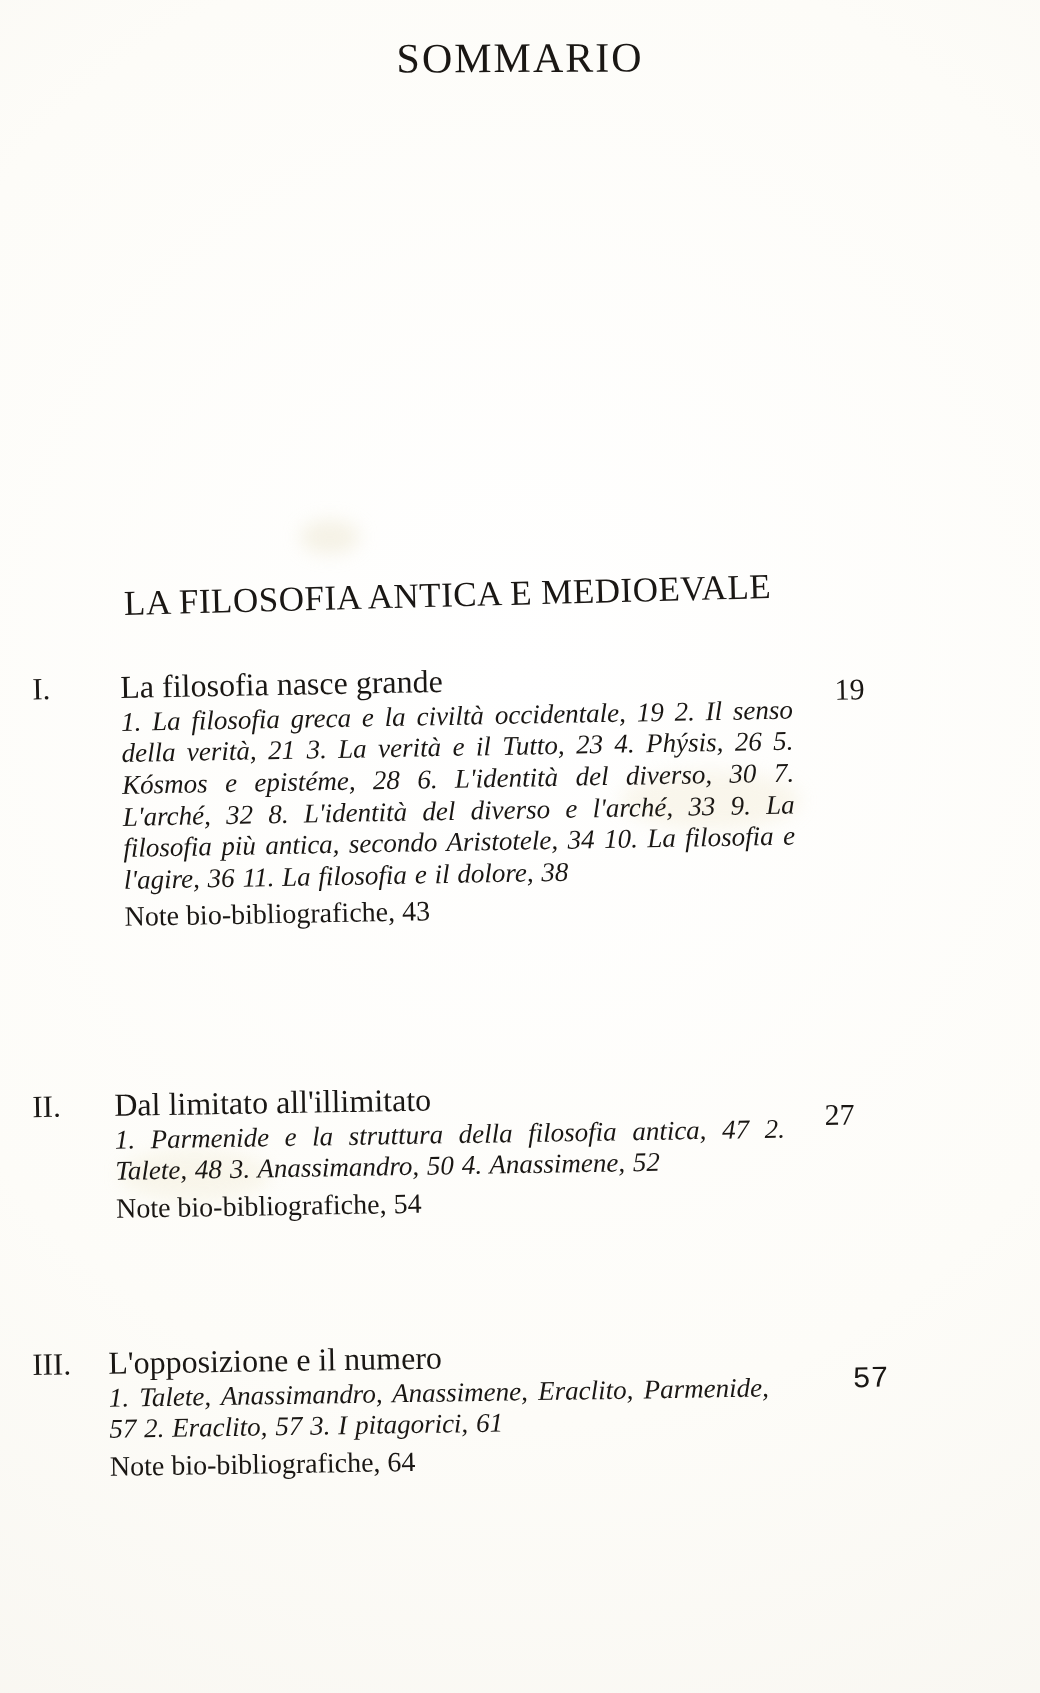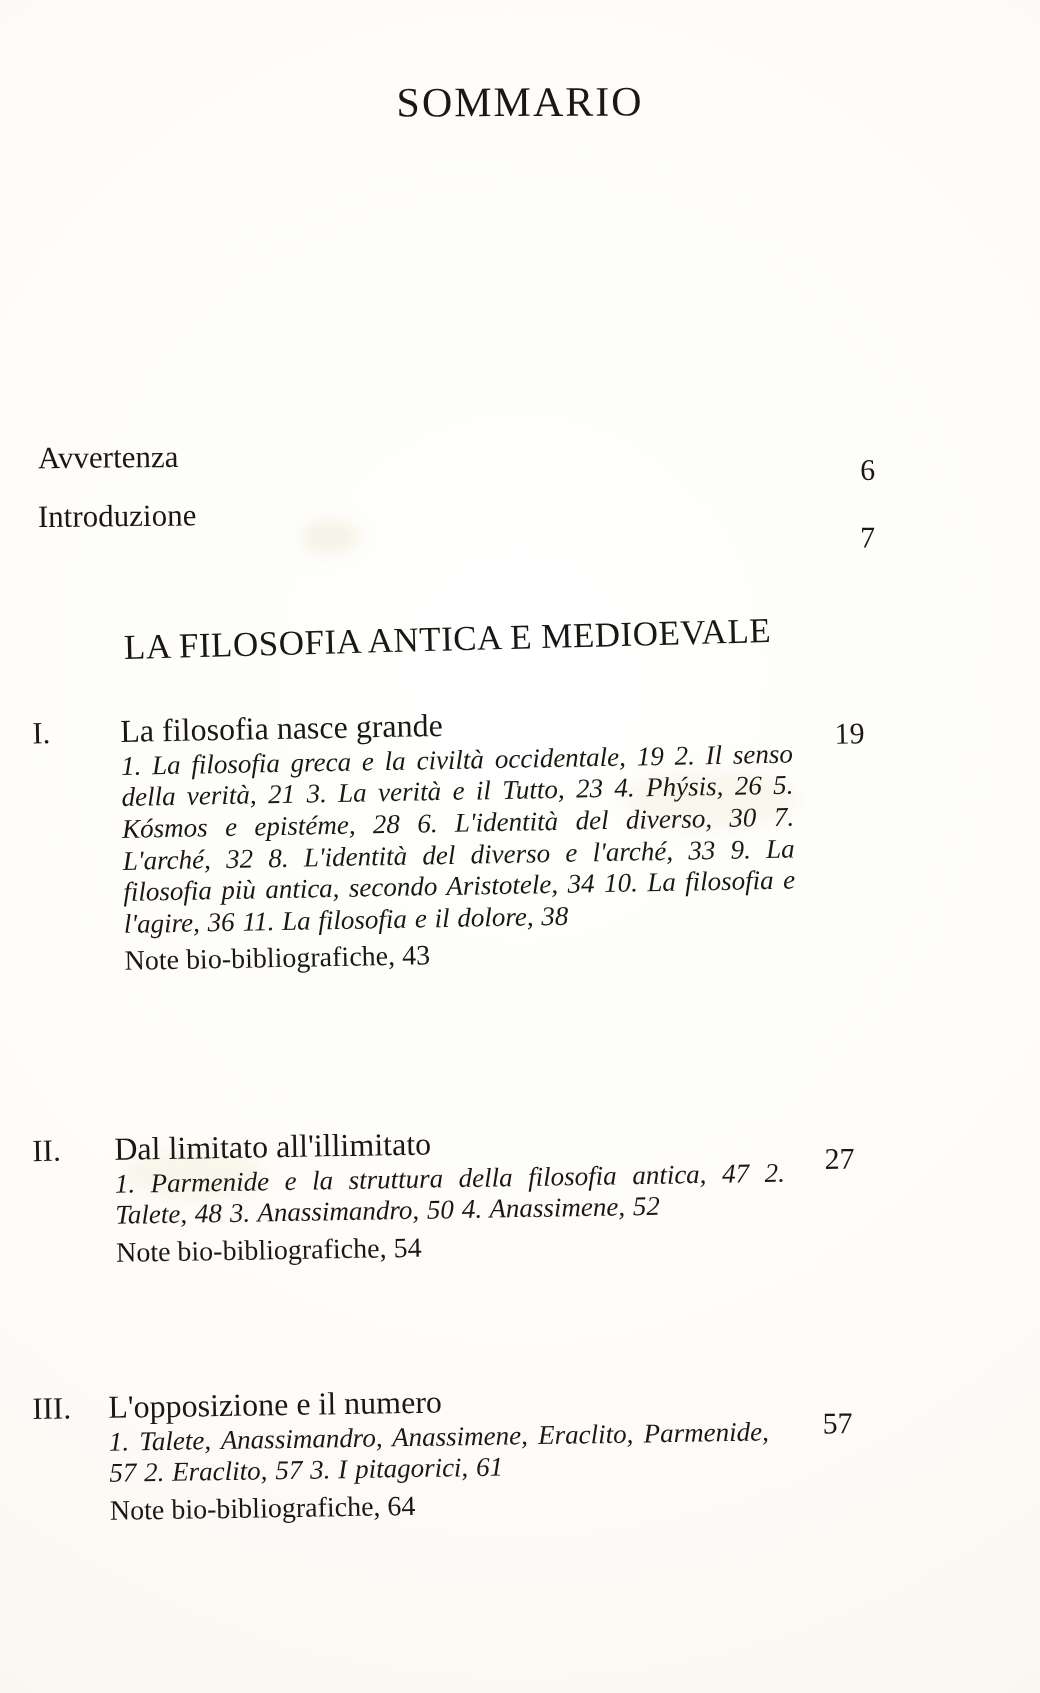--- a/index.html
+++ b/index.html
@@ -25,21 +25,20 @@
   .stain {
     position: absolute;
     background: rgba(226, 216, 180, 0.30);
     border-radius: 50%;
     filter: blur(9px);
     pointer-events: none;
   }
   .page {
     position: absolute;
     inset: 0;
-    margin-top: 44px;
   }
 
   
   .doc-title {
     position: absolute;
     top: 34px;
     left: 0;
     width: 1040px;
     text-align: center;
     font-size: 42px;
@@ -128,45 +127,35 @@
   
   #chapter-1 { top: 668px; transform: rotate(-1.05deg); transform-origin: 20% 0%; }
   #chapter-1 .ch-page { left: 810px; top: 16px; }
   #chapter-1 .ch-body { left: 96px; width: 672px; }
 
   #chapter-2 { top: 1086px; transform: rotate(-0.95deg); transform-origin: 20% 0%; }
   #chapter-2 .ch-page { left: 800px; top: 22px; }
   #chapter-2 .ch-body { left: 90px; width: 670px; }
 
   #chapter-3 { top: 1344px; transform: rotate(-0.9deg); transform-origin: 20% 0%; }
-  #chapter-3 .ch-page { left: 798px; top: 28px; }
+  #chapter-3 .ch-page { left: 828px; top: 28px; font-family: Liberation Mono, monospace; }
   #chapter-3 .ch-body { left: 84px; width: 660px; }
 </style>
 </head>
 <body>
 
 <div class="paper"></div>
 <div class="stain" style="left:300px; top:520px; width:60px; height:34px;"></div>
 <div class="stain" style="left:620px; top:770px; width:180px; height:60px; background:rgba(230,219,176,0.22);"></div>
 <div class="stain" style="left:120px; top:1150px; width:150px; height:50px; background:rgba(230,219,176,0.20);"></div>
 
 <div class="page">
 
   <div class="doc-title">SOMMARIO</div>
 
-  <div class="frontmatter">
-    <div class="fm-row fm-row-0">
-      <span class="fm-label">Avvertenza</span>
-      <span class="fm-page">6</span>
-    </div>
-    <div class="fm-row fm-row-1">
-      <span class="fm-label">Introduzione</span>
-      <span class="fm-page">7</span>
-    </div>
-  </div>
 
   <div class="part-heading">LA FILOSOFIA ANTICA E MEDIOEVALE</div>
 
   <div class="chapter" id="chapter-1">
     <span class="ch-num">I.</span>
     <span class="ch-page">19</span>
     <div class="ch-body">
       <div class="ch-title">La filosofia nasce grande</div>
       <div class="ch-entries">1. La filosofia greca e la civiltà occidentale, 19   2. Il senso della verità, 21   3. La verità e il Tutto, 23   4. Phýsis, 26   5. Kósmos e epistéme, 28   6. L'identità del diverso, 30   7. L'arché, 32   8. L'identità del diverso e l'arché, 33   9. La filosofia più antica, secondo Aristotele, 34   10. La filosofia e l'agire, 36   11. La filosofia e il dolore, 38</div>
       <div class="ch-notes">Note bio-bibliografiche, 43</div>

